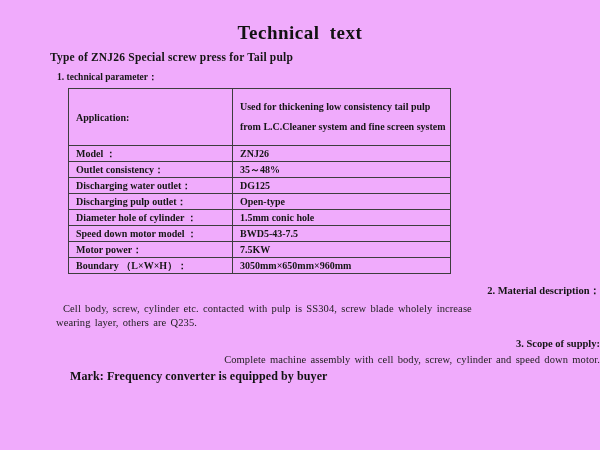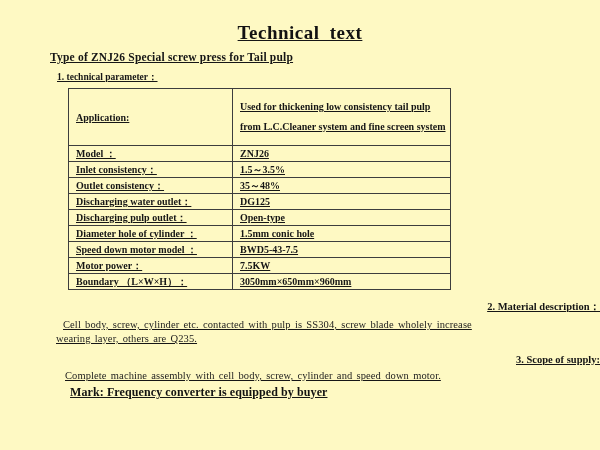--- a/index.html
+++ b/index.html
@@ -11,22 +11,21 @@
     width: 600px;
     height: 450px;
     overflow: hidden;
     font-family: "Liberation Serif", "DejaVu Serif", serif;
     color: #161616;
     position: relative;
   }
   .page {
     position: absolute;
     inset: 0;
-    background: #fef9c3;
-    text-decoration: underline;
+    background: #f0abfc;
   }
   .doc-title {
     margin: 22px 0 0 0;
     text-align: center;
     font-size: 19px;
     font-weight: bold;
     letter-spacing: 0.5px;
     word-spacing: 5px;
     color: #121212;
   }
@@ -73,21 +72,21 @@
   }
   .para-line {
     font-size: 10.5px;
     font-weight: normal;
     color: #1c1c1c;
     letter-spacing: 0.1px;
     word-spacing: 1.5px;
   }
   .p-cell-1 { margin: 5px 0 0 63px; }
   .p-cell-2 { margin: 3px 0 0 56px; }
-  .p-scope  { margin: 5px 0 0 65px; }
+  .p-scope  { margin: 5px 0 0 65px; text-align: right; }
   .mark-line {
     margin: 4px 0 0 70px;
     font-size: 12px;
     font-weight: bold;
     color: #121212;
     letter-spacing: 0.1px;
   }
 </style>
 </head>
 <body>
@@ -106,24 +105,20 @@
         <col class="c2">
       </colgroup>
     <tbody>
       <tr class="tall">
         <td>Application:</td>
         <td class="val">Used for thickening low consistency tail pulp from L.C.Cleaner system and fine screen system</td>
       </tr>
       <tr>
         <td>Model ：</td>
         <td class="val">ZNJ26</td>
-      </tr>
-      <tr>
-        <td>Inlet consistency：</td>
-        <td class="val">1.5～3.5%</td>
       </tr>
       <tr>
         <td>Outlet consistency：</td>
         <td class="val">35～48%</td>
       </tr>
       <tr>
         <td>Discharging water outlet：</td>
         <td class="val">DG125</td>
       </tr>
       <tr>

